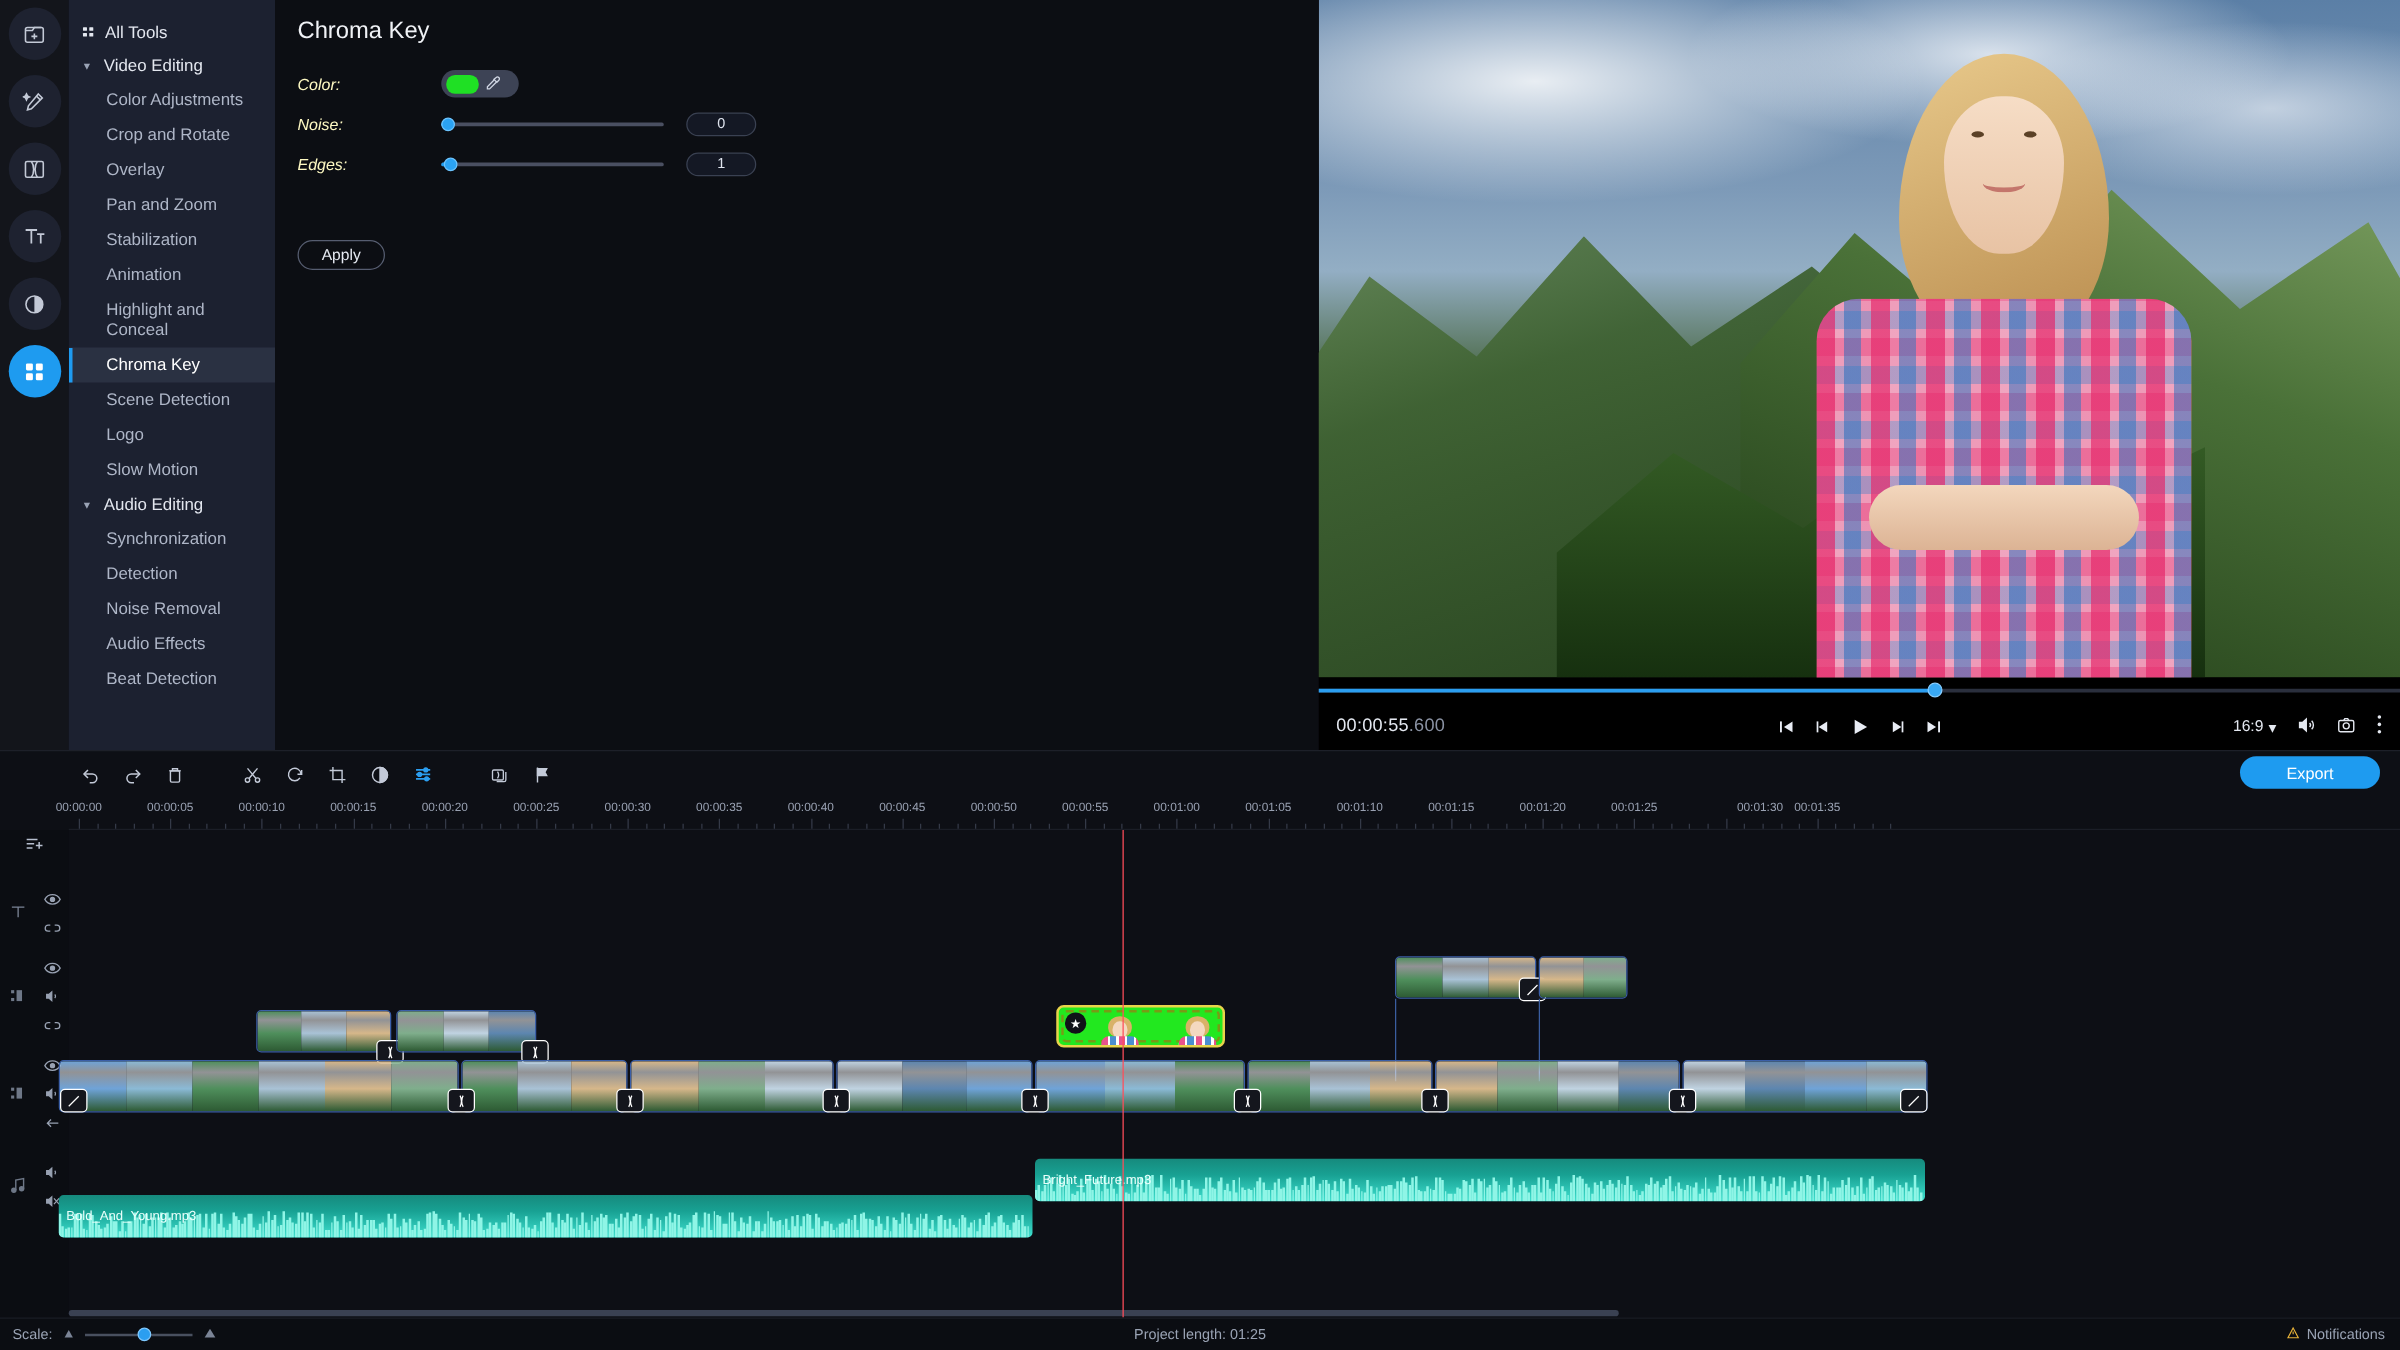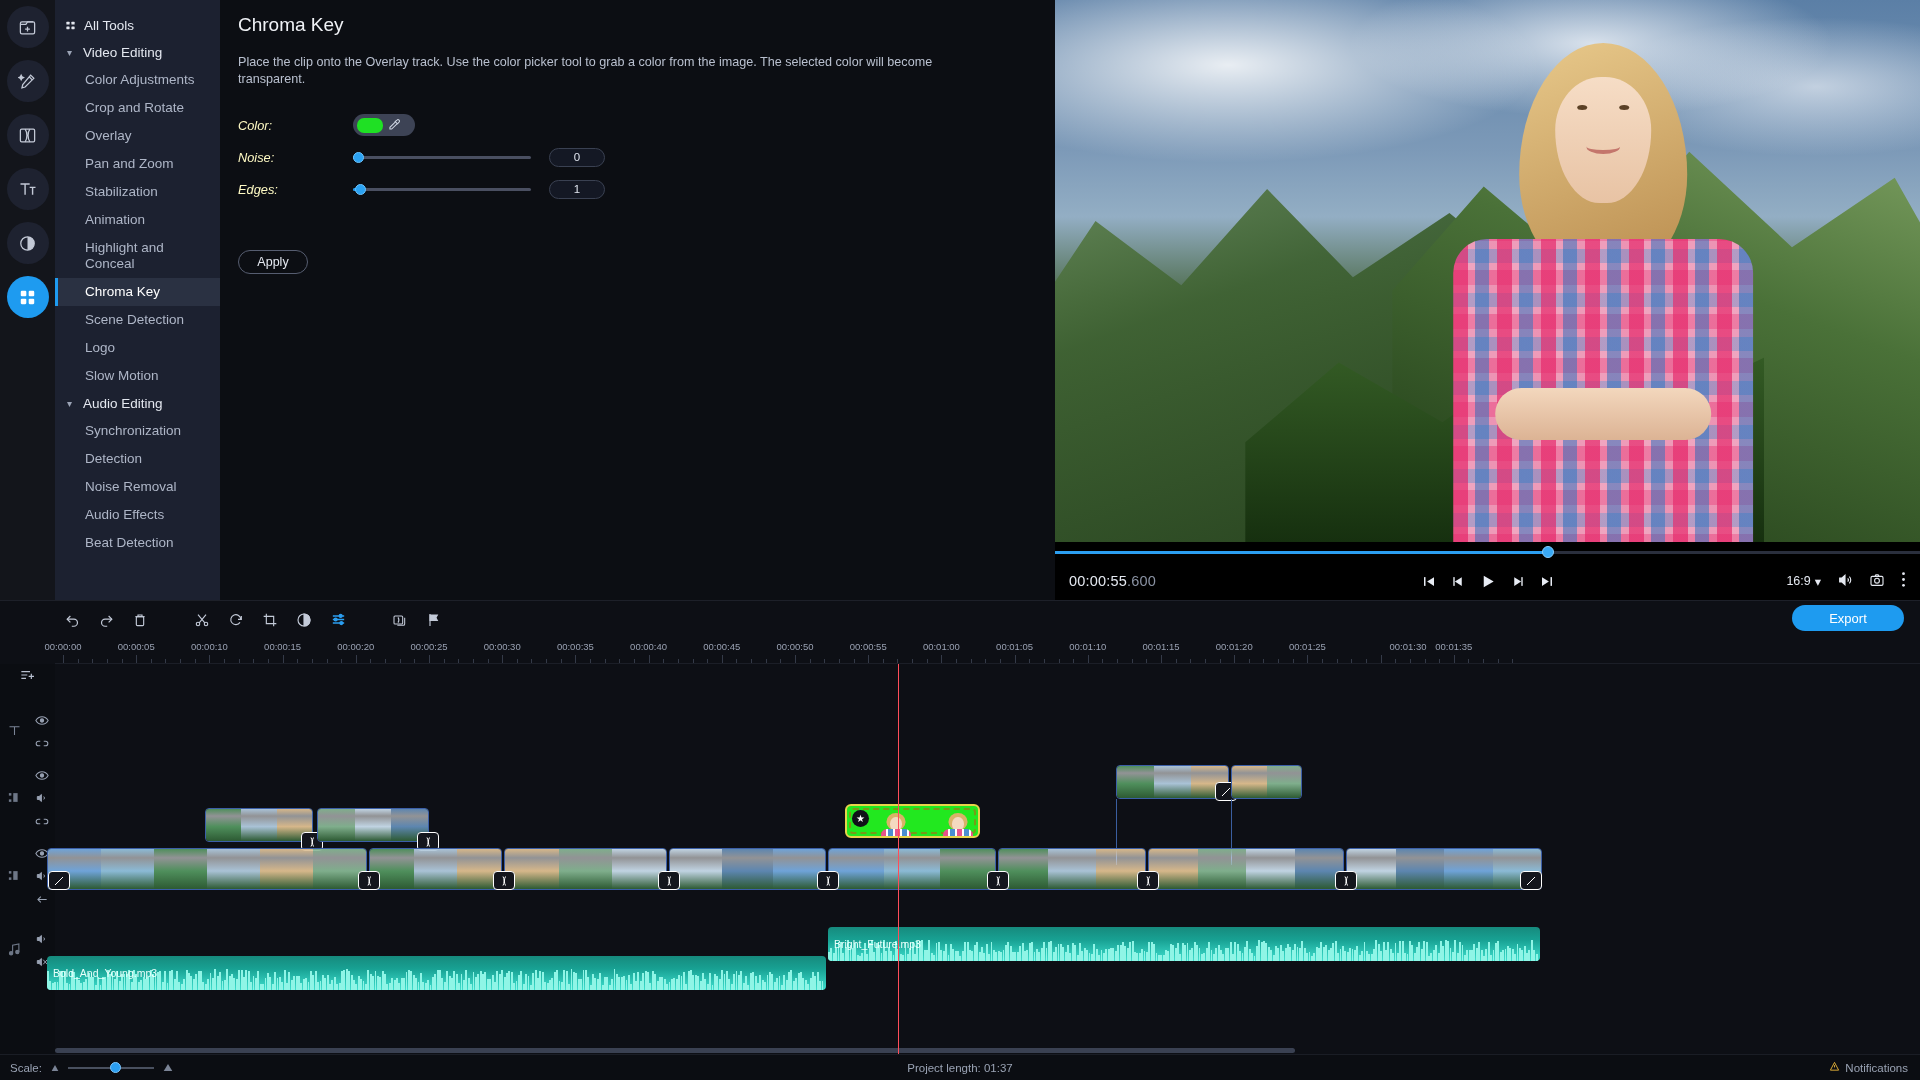--- a/index.html
+++ b/index.html
@@ -305,21 +305,20 @@
       </div>
       <div class="tool-item">Synchronization</div>
       <div class="tool-item">Detection</div>
       <div class="tool-item">Noise Removal</div>
       <div class="tool-item">Audio Effects</div>
       <div class="tool-item">Beat Detection</div>
     </div>
 
     <div class="panel">
       <h1>Chroma Key</h1>
-      <div class="desc">Place the clip onto the Overlay track. Use the color picker tool to grab a color from the image. The selected color will become transparent.</div>
 
       <div class="row">
         <div class="lbl">Color:</div>
         <div class="swatchbox">
           <div class="swatch"></div>
           <span class="pipette">
             <svg width="14" height="14" viewBox="0 0 24 24" fill="none" stroke="currentColor" stroke-width="1.8">
               <path d="M17 3.5a2.6 2.6 0 0 1 3.7 3.7L18 10l-4-4z"></path>
                 <path d="M14.5 6.5L5 16v3h3l9.5-9.5"></path>
             </svg>
@@ -1553,21 +1552,21 @@
         <span class="scale-track">
           <span class="st"></span>
           <span class="sk" style="left:55%"></span>
         </span>
         <span>
           <svg width="12" height="9" viewBox="0 0 14 10" fill="#7b8496">
               <path d="M7 1l5 8H2z"></path>
             </svg>
         </span>
       </div>
-      <div class="plen">Project length:  01:37</div>
+      <div class="plen">Project length:  01:25</div>
       <div class="notif">
         <span class="tri">
           <svg width="11" height="11" viewBox="0 0 24 24" fill="none" stroke="currentColor" stroke-width="2">
               <path d="M12 3l9 17H3z"></path>
               <path d="M12 9v5M12 17h.01"></path>
             </svg>
         </span>
         <span>Notifications</span>
       </div>
     </div>

